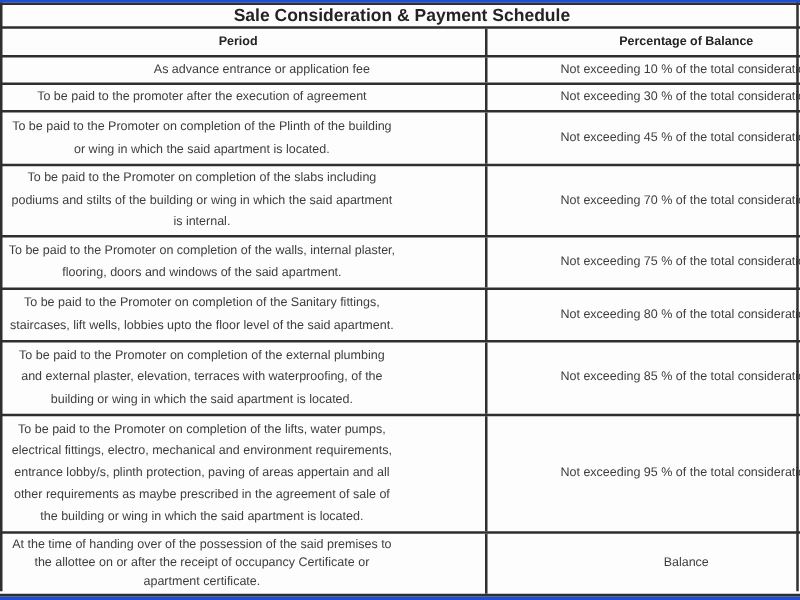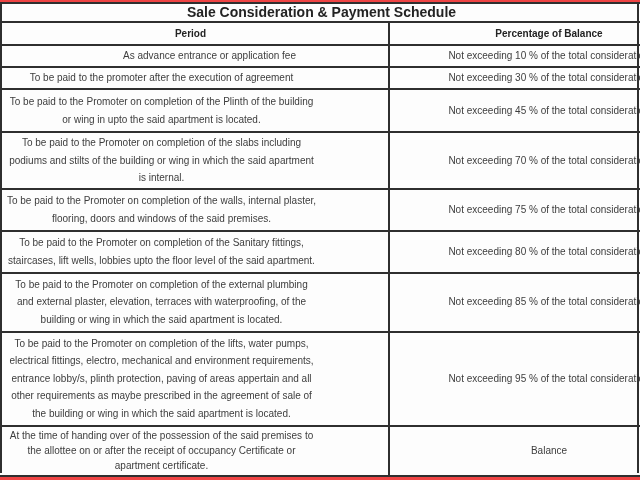--- a/index.html
+++ b/index.html
@@ -1,19 +1,19 @@
 <!DOCTYPE html>
 <html><head>
 <meta charset="utf-8">
 <style>
   html,body{margin:0;padding:0;background:#e9e9e9;}
   .viewport{
     position:relative;
     width:640px;height:480px;
-    background:#ef4444;
+    background:#1d4ed8;
     overflow:hidden;
     font-family:"Liberation Sans","DejaVu Sans",sans-serif;
     color:#3d3d3d;
   }
   
   .doc-table{
     position:absolute;
     left:-65px;top:2px;
     width:773px;
     border-top:2px solid #2f2f2f;
@@ -114,42 +114,42 @@
             <div class="pline">To be paid to the promoter after the execution of agreement</div>
           </div>
       <div class="cell pct">
         <div class="pct-text">Not exceeding 30 % of the total consideration</div>
       </div>
     </div>
 
     <div class="trow row row-3">
       <div class="cell period">
             <div class="pline">To be paid to the Promoter on completion of the Plinth of the building</div>
-            <div class="pline">or wing in upto the said apartment is located.</div>
+            <div class="pline">or wing in which the said apartment is located.</div>
           </div>
       <div class="cell pct">
         <div class="pct-text">Not exceeding 45 % of the total consideration</div>
       </div>
     </div>
 
     <div class="trow row row-4">
       <div class="cell period">
             <div class="pline">To be paid to the Promoter on completion of the slabs including</div>
             <div class="pline">podiums and stilts of the building or wing in which the said apartment</div>
             <div class="pline">is internal.</div>
           </div>
       <div class="cell pct">
         <div class="pct-text">Not exceeding 70 % of the total consideration</div>
       </div>
     </div>
 
     <div class="trow row row-5">
       <div class="cell period">
             <div class="pline">To be paid to the Promoter on completion of the walls, internal plaster,</div>
-            <div class="pline">flooring, doors and windows of the said premises.</div>
+            <div class="pline">flooring, doors and windows of the said apartment.</div>
           </div>
       <div class="cell pct">
         <div class="pct-text">Not exceeding 75 % of the total consideration</div>
       </div>
     </div>
 
     <div class="trow row row-6">
       <div class="cell period">
             <div class="pline">To be paid to the Promoter on completion of the Sanitary fittings,</div>
             <div class="pline">staircases, lift wells, lobbies upto the floor level of the said apartment.</div>

